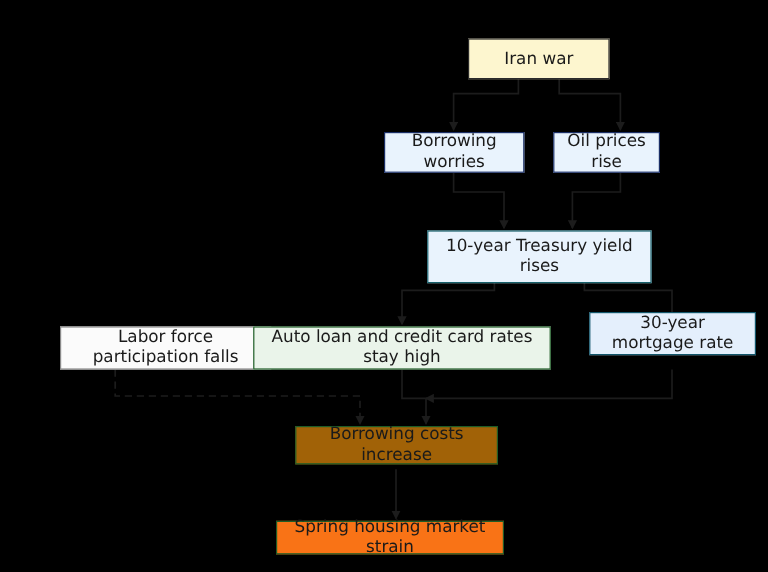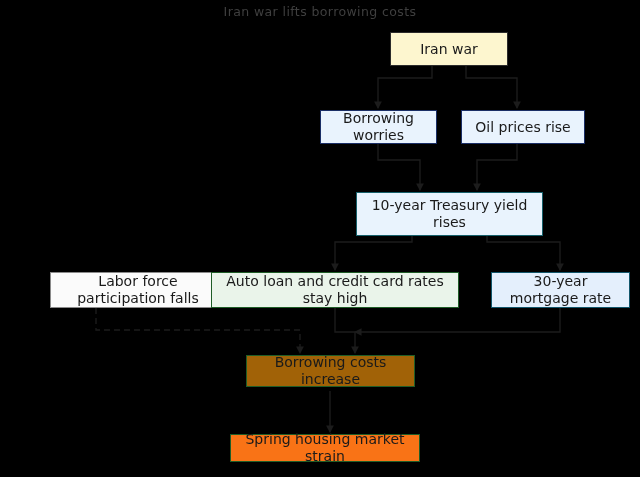--- a/index.html
+++ b/index.html
@@ -53,21 +53,20 @@
   .n-teal   { background: #e9f3fd; border-color: #16606b; }
   .n-blue2  { background: #e4effc; border-color: #12566b; }
   .n-green  { background: #eaf4ea; border-color: #1f5d27; }
   .n-grey   { background: #fbfbfb; border-color: #8a8a8a; margin-left: 40px; }
 </style>
 </head>
 <body>
 
 <div id="canvas">
 
-  <div class="title">Iran war lifts borrowing costs</div>
 
   <svg id="edge-layer" viewBox="0 0 640 477">
     <defs>
       <marker id="arrow" viewBox="0 0 10 10" refX="8.5" refY="5" markerWidth="5.5" markerHeight="5.5" orient="auto-start-reverse">
         <path d="M 0 0 L 10 5 L 0 10 z" fill="#1c1c1c"></path>
       </marker>
     </defs>
     <g id="edges">
         <path d="M 432 66 L 432 78 L 378 78 L 378 108" fill="none" stroke="#1c1c1c" stroke-width="1.4" stroke-linejoin="miter" marker-end="url(#arrow)"></path>
         <path d="M 466 66 L 466 78 L 517 78 L 517 108" fill="none" stroke="#1c1c1c" stroke-width="1.4" stroke-linejoin="miter" marker-end="url(#arrow)"></path>
@@ -82,33 +81,33 @@
       </g>
   </svg>
 
   <div id="nodes">
       <div class="node n-cream" style="left: 390px; top: 32px; width: 118px; height: 34px; background: rgb(253, 246, 207); border-color: rgb(43, 43, 43);">
         <span>Iran war</span>
       </div>
       <div class="node n-blue" style="left: 320px; top: 110px; width: 117px; height: 34px; background: rgb(233, 243, 253); border-color: rgb(26, 46, 102);">
         <span>Borrowing worries</span>
       </div>
-      <div class="node n-blue" style="left: 461px; top: 110px; width: 124px; height: 34px; background: rgb(233, 243, 253); border-color: rgb(26, 46, 102);">
+      <div class="node n-blue" style="left: 461px; top: 110px; width: 89px; height: 34px; background: rgb(233, 243, 253); border-color: rgb(26, 46, 102);">
         <span>Oil prices rise</span>
       </div>
       <div class="node n-teal" style="left: 356px; top: 192px; width: 187px; height: 44px; background: rgb(233, 243, 253); border-color: rgb(22, 96, 107);">
         <span>10-year Treasury yield rises</span>
       </div>
       <div class="node n-grey" style="left: 10px; top: 272px; width: 176px; height: 36px; background: rgb(251, 251, 251); border-color: rgb(138, 138, 138);">
         <span>Labor force participation falls</span>
       </div>
       <div class="node n-green" style="left: 211px; top: 272px; width: 248px; height: 36px; background: rgb(234, 244, 234); border-color: rgb(31, 93, 39);">
         <span>Auto loan and credit card rates stay high</span>
       </div>
-      <div class="node n-blue2" style="left: 491px; top: 272px; width: 139px; height: 36px; background: rgb(228, 239, 252); border-color: rgb(18, 86, 107);">
+      <div class="node n-blue2" style="left: 491px; top: 260px; width: 139px; height: 36px; background: rgb(228, 239, 252); border-color: rgb(18, 86, 107);">
         <span>30-year mortgage rate</span>
       </div>
       <div class="node n-green" style="left: 246px; top: 355px; width: 169px; height: 32px; background: #a16207; border-color: rgb(31, 93, 39);">
         <span>Borrowing costs increase</span>
       </div>
       <div class="node n-green" style="left: 230px; top: 434px; width: 190px; height: 28px; background: #f97316; border-color: rgb(31, 93, 39);">
         <span>Spring housing market strain</span>
       </div>
     </div>
 

